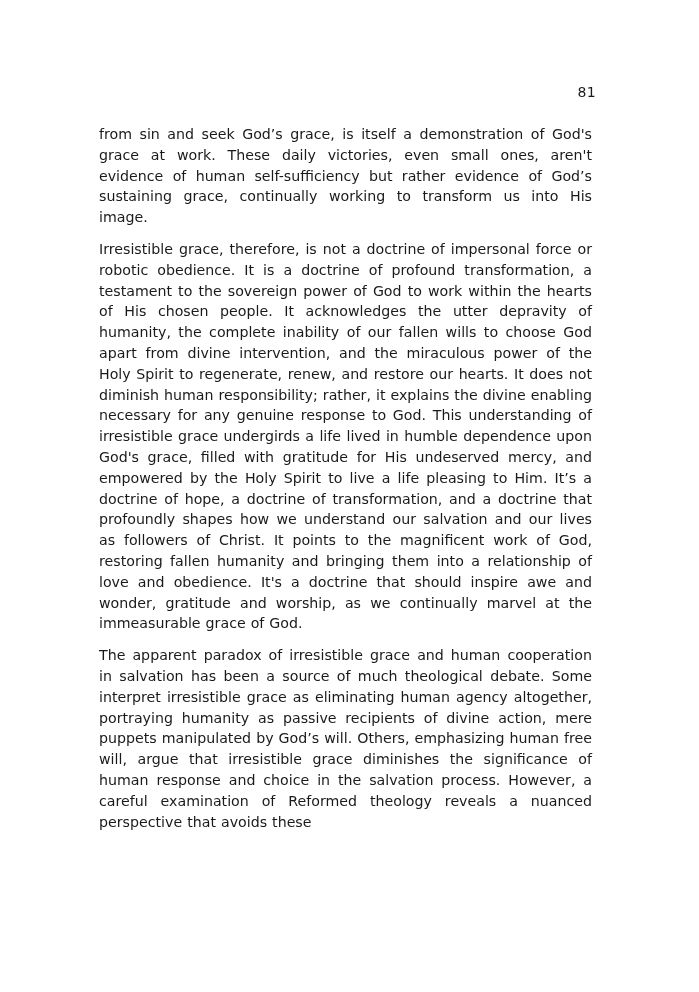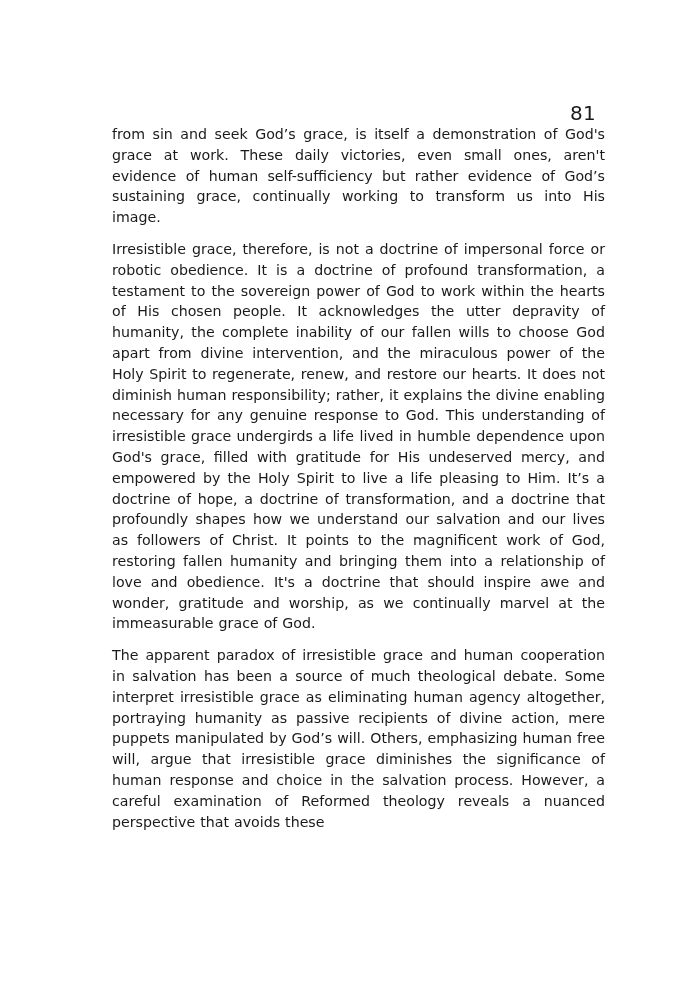--- a/index.html
+++ b/index.html
@@ -10,29 +10,29 @@
     body {
       width: 699px;
       height: 992px;
       position: relative;
       overflow: hidden;
       font-family: "DejaVu Sans", sans-serif;
       color: #1a1a1a;
     }
     .page-number {
       position: absolute;
-      top: 103px;
+      top: 82px;
       right: 103px;
-      font-size: 20px;
+      font-size: 14px;
       line-height: 20px;
       letter-spacing: 0.3px;
     }
     .body-text {
       position: absolute;
-      left: 112px;
+      left: 99px;
       top: 124px;
       width: 493px;
     }
     .paragraph {
       margin: 0 0 11px 0;
       font-size: 14.2px;
       line-height: 20.8px;
       text-align: justify;
       letter-spacing: 0px;
       word-spacing: 0.5px;

